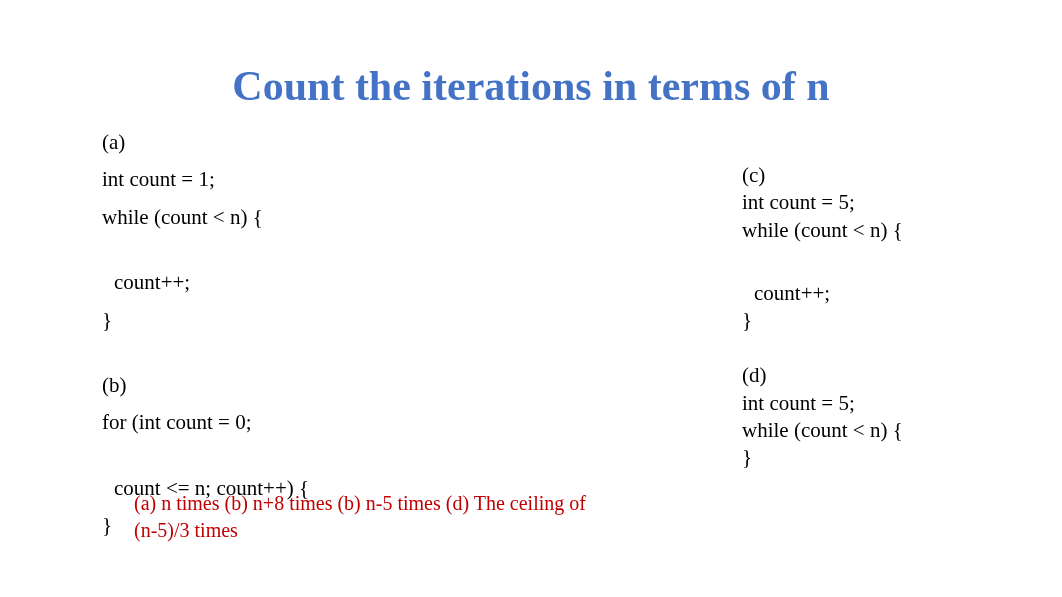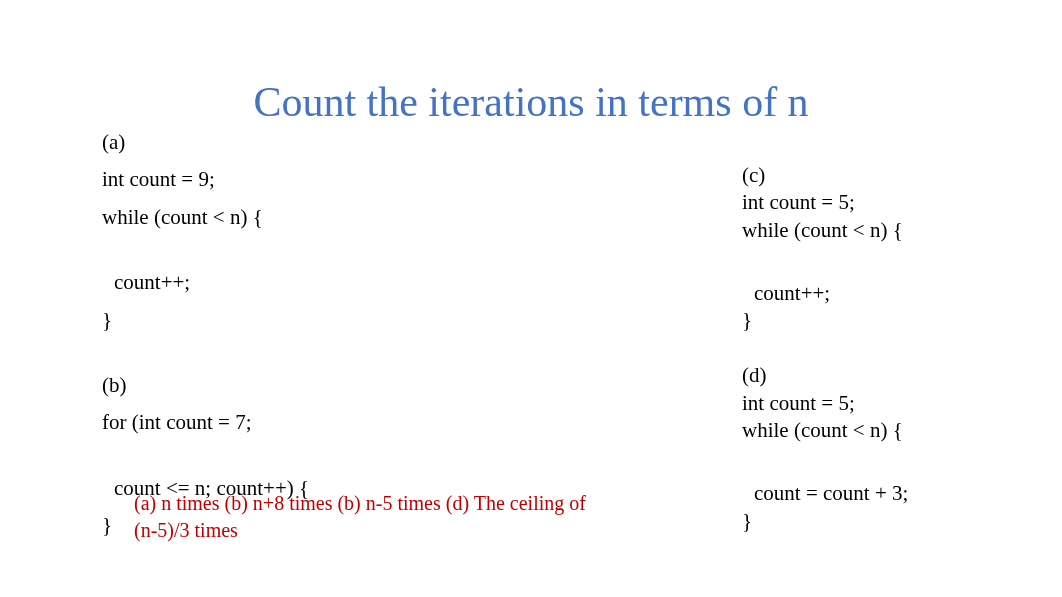--- a/index.html
+++ b/index.html
@@ -15,27 +15,27 @@
       position: relative;
       overflow: hidden;
     }
     .slide {
       width: 100%;
       height: 100%;
       position: relative;
     }
     .title {
       position: absolute;
-      top: 78px;
+      top: 62px;
       left: 0;
       width: 100%;
       text-align: center;
       font-size: 42px;
       color: #4472C4;
-      font-weight: normal;
+      font-weight: bold;
     }
     .col-left {
       position: absolute;
       left: 102px;
       top: 128px;
       width: 480px;
     }
     .col-right {
       position: absolute;
       left: 742px;
@@ -81,46 +81,45 @@
   </style>
 </head>
 <body>
 
 <div class="slide">
   <h1 class="title">Count the iterations in terms of n</h1>
 
   <div class="col-left">
     <div class="block-a">
       <p>(a)</p>
-      <p>int count = 9;</p>
+      <p>int count = 1;</p>
       <p>while (count &lt; n) {</p>
       <p class="indent">  count++;</p>
       <p>}</p>
     </div>
 
     <div class="block-b">
       <p>(b)</p>
-      <p>for (int count = 7;</p>
+      <p>for (int count = 0;</p>
       <p class="indent">  count &lt;= n; count++) {</p>
       <p>}</p>
     </div>
   </div>
 
   <div class="col-right">
     <div class="block-c">
       <p>(c)</p>
       <p>int count = 5;</p>
       <p>while (count &lt; n) {</p>
       <p class="indent">  count++;</p>
       <p>}</p>
     </div>
 
     <div class="block-d">
       <p>(d)</p>
       <p>int count = 5;</p>
       <p>while (count &lt; n) {</p>
-      <p class="indent">  count = count + 3;</p>
       <p>}</p>
     </div>
   </div>
 
   <div class="answer">(a) n times (b) n+8 times (b) n-5 times (d) The ceiling of (n-5)/3 times</div>
 </div>
 
 </body></html>

